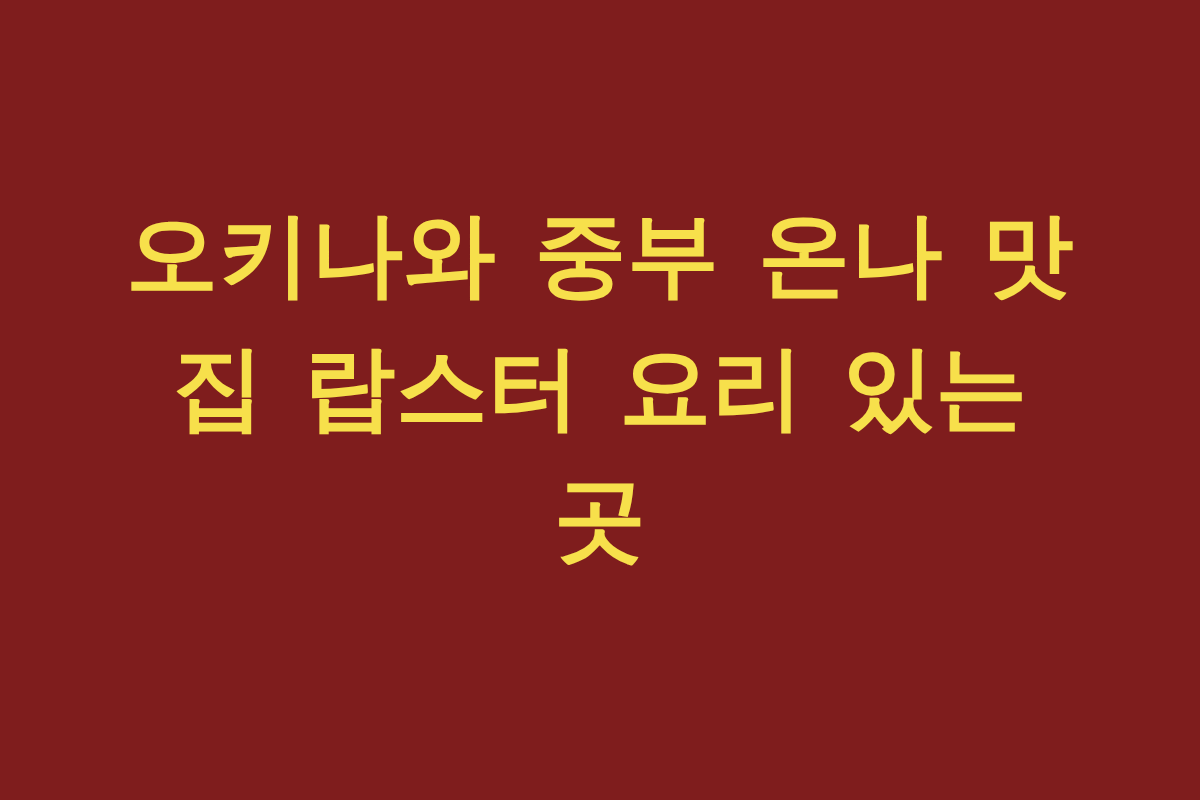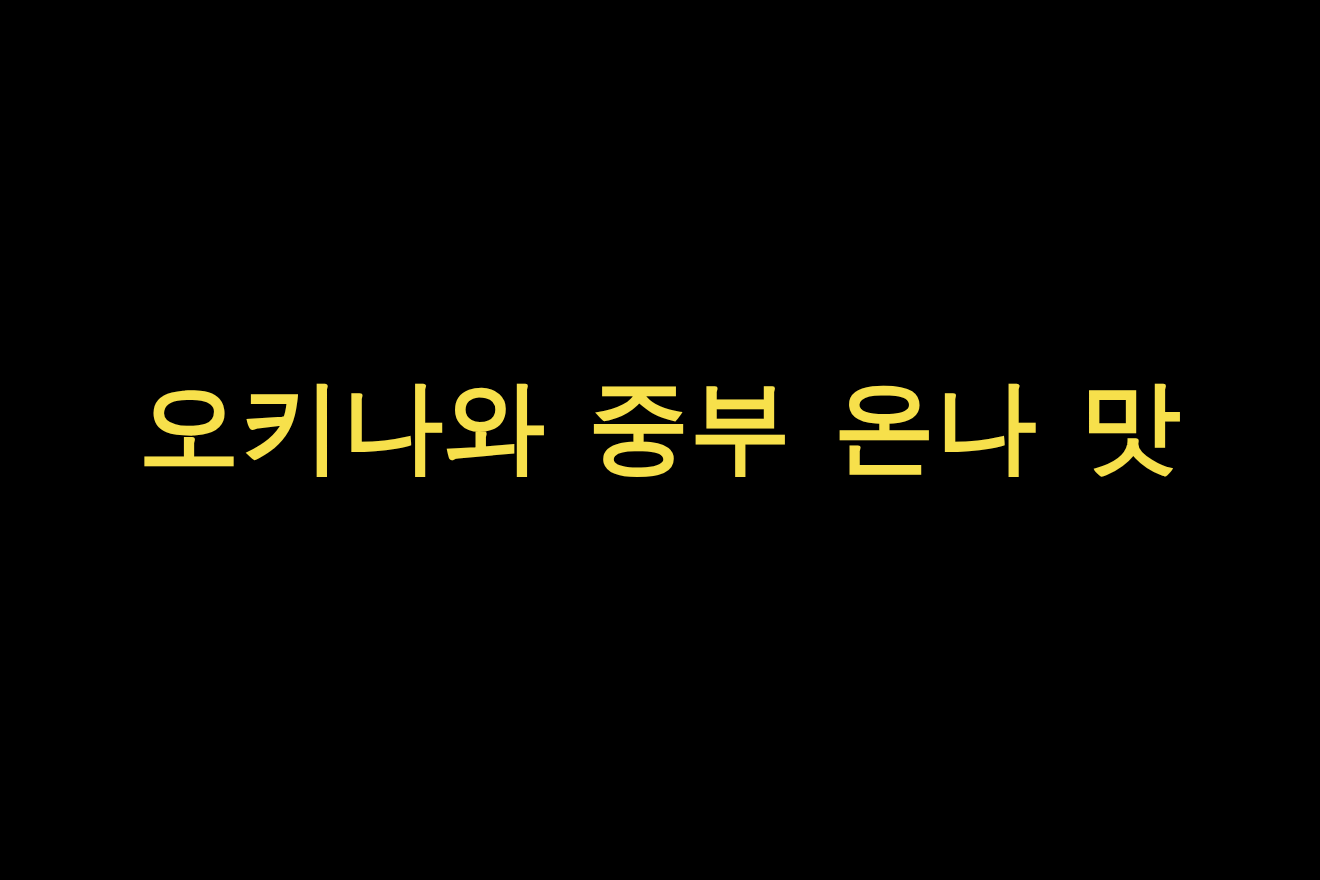--- a/index.html
+++ b/index.html
@@ -45,19 +45,20 @@
   }
 
   
   .hl-line {
     display: block;
   }
 </style>
 </head>
 <body>
 
-<div id="banner" style="background: #000000;">
+<div id="banner" style="background: #7f1d1d;">
 
   <h1 id="headline" style="color: rgb(247, 224, 75);">
     <span class="hl-line">오키나와 중부 온나 맛</span>
+    <span class="hl-line">집 랍스터 요리 있는 곳</span>
   </h1>
 
 </div>
 
 </body></html>

